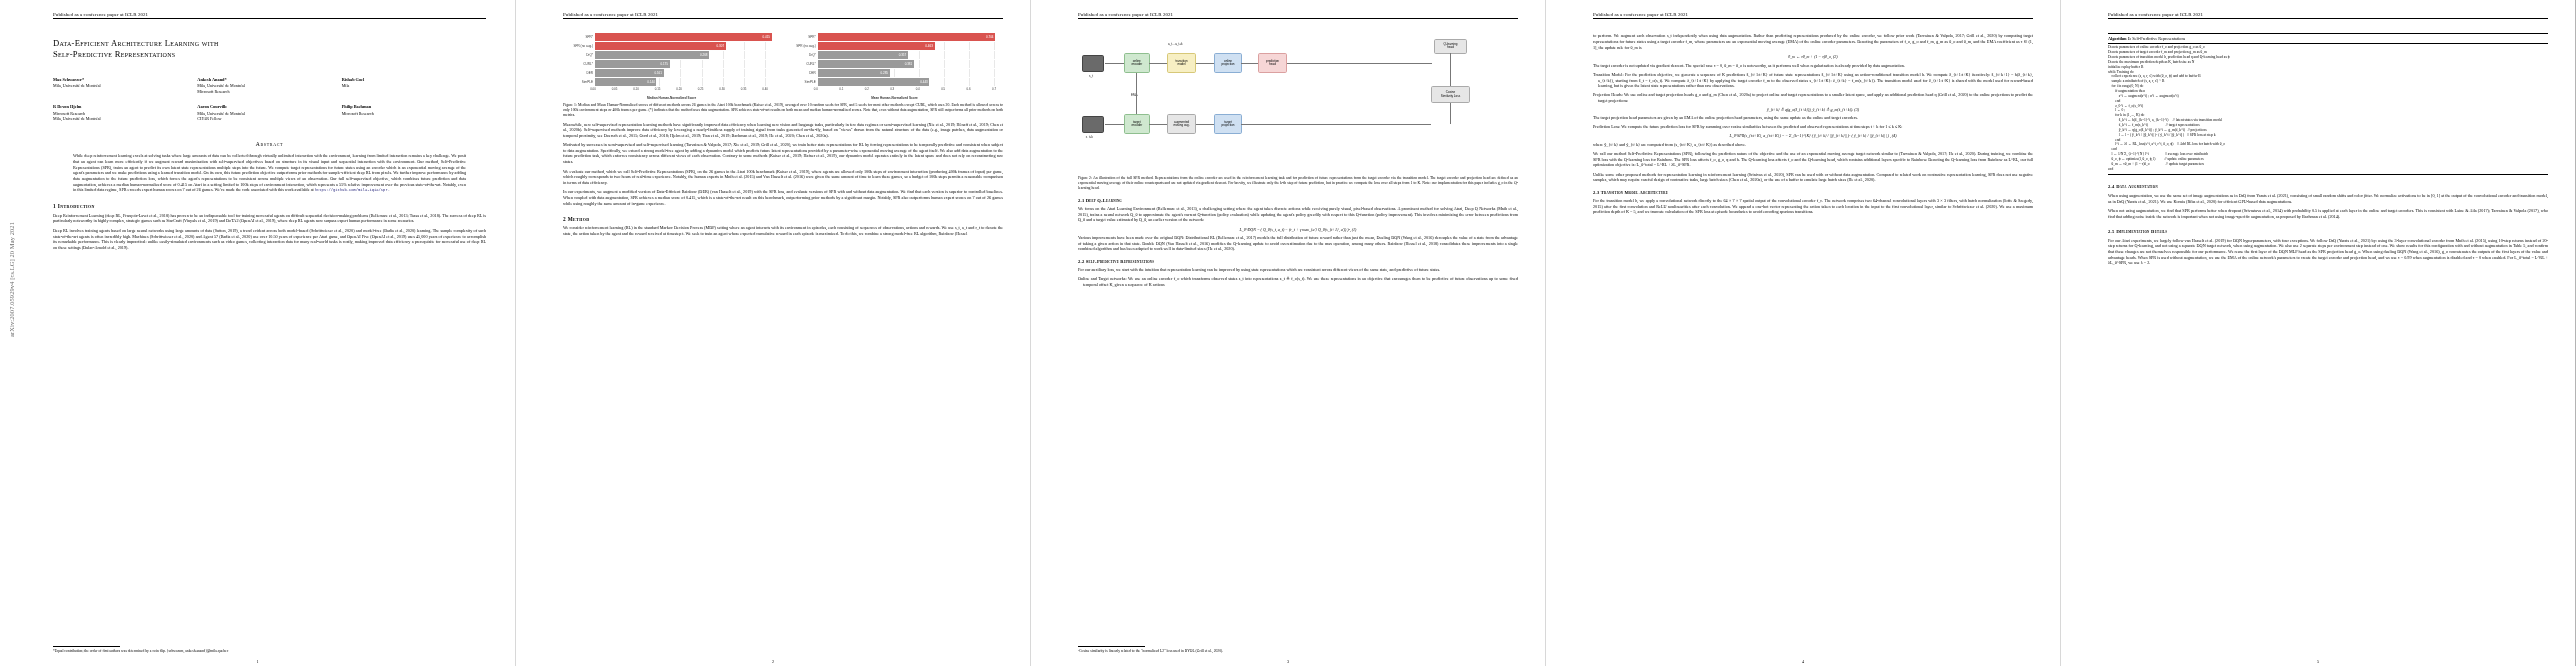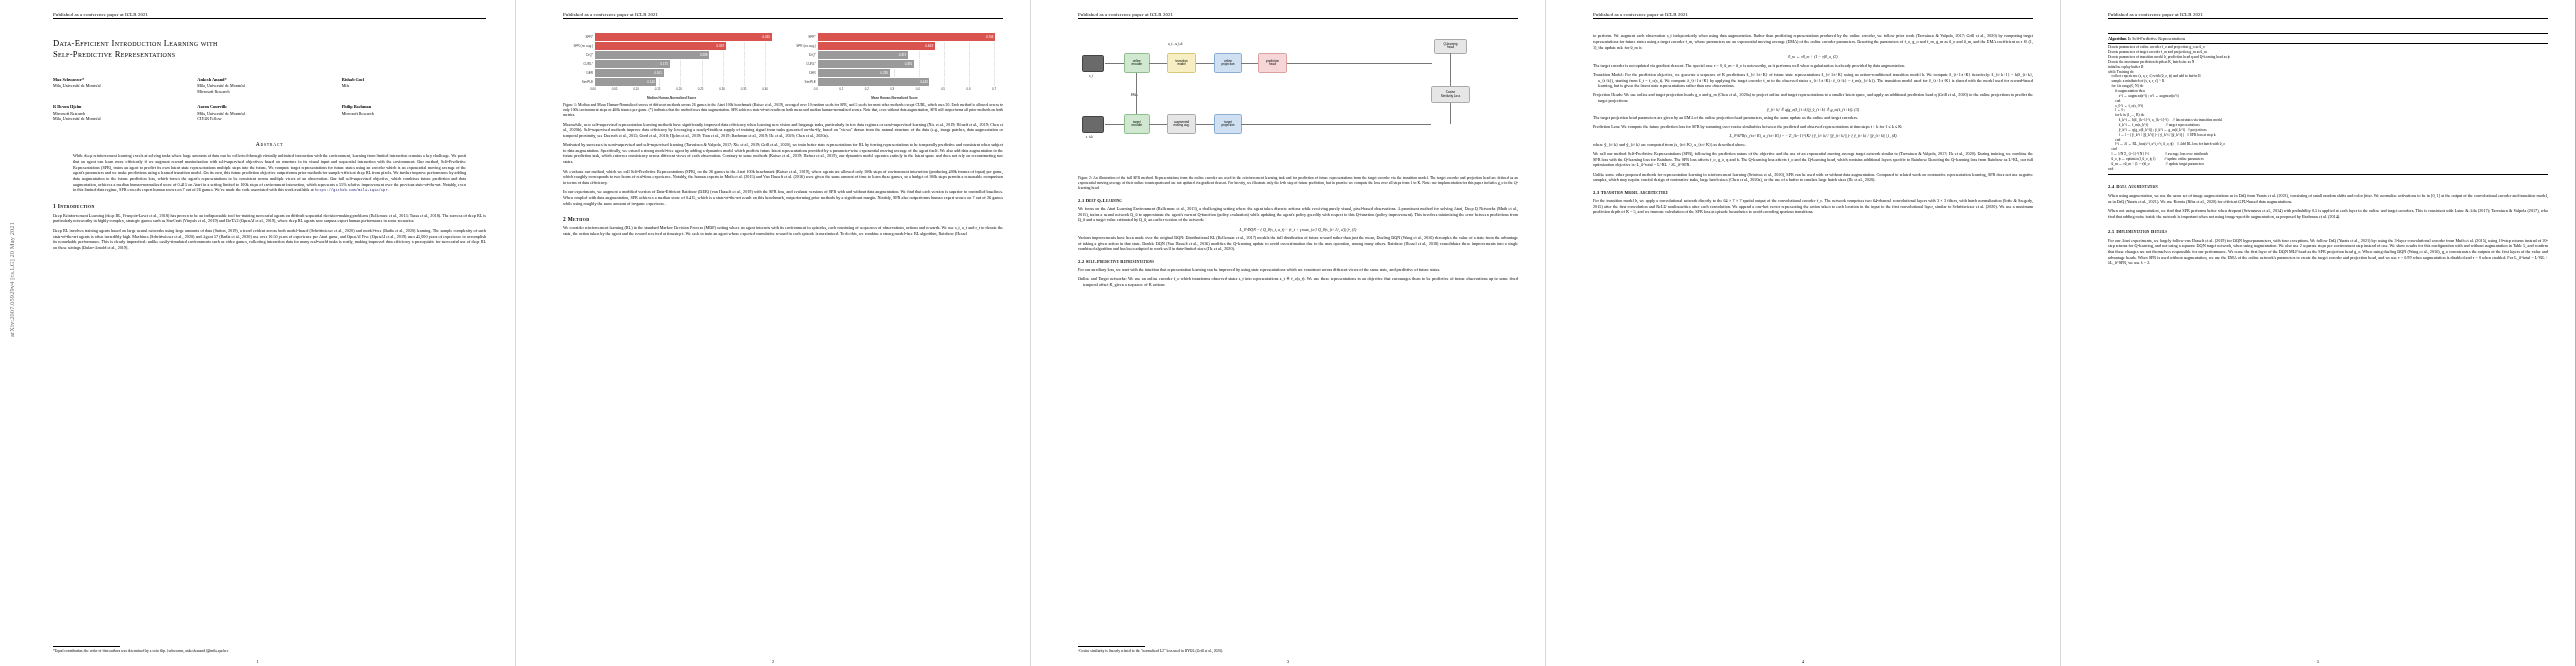--- a/index.html
+++ b/index.html
@@ -68,21 +68,21 @@
 <body>
 
 <div class="sheet">
 
   <div class="page p1">
     <div class="arxiv">arXiv:2007.05929v4  [cs.LG]  20 May 2021</div>
     <div class="inner">
       <div class="runhead">Published as a conference paper at ICLR 2021</div>
 
       <div class="ptitle">
-        <span>Data-Efficient  Introduction  Learning  with</span>
+        <span>Data-Efficient  Architecture  Learning  with</span>
         <span>Self-Predictive Representations</span>
       </div>
 
       <div class="authors">
         <div class="arow">
           <div class="acol">
             <div class="aname">Max Schwarzer*</div>
             <div class="aff">Mila, Université de Montréal</div>
             <div class="aff"></div>
           </div>

